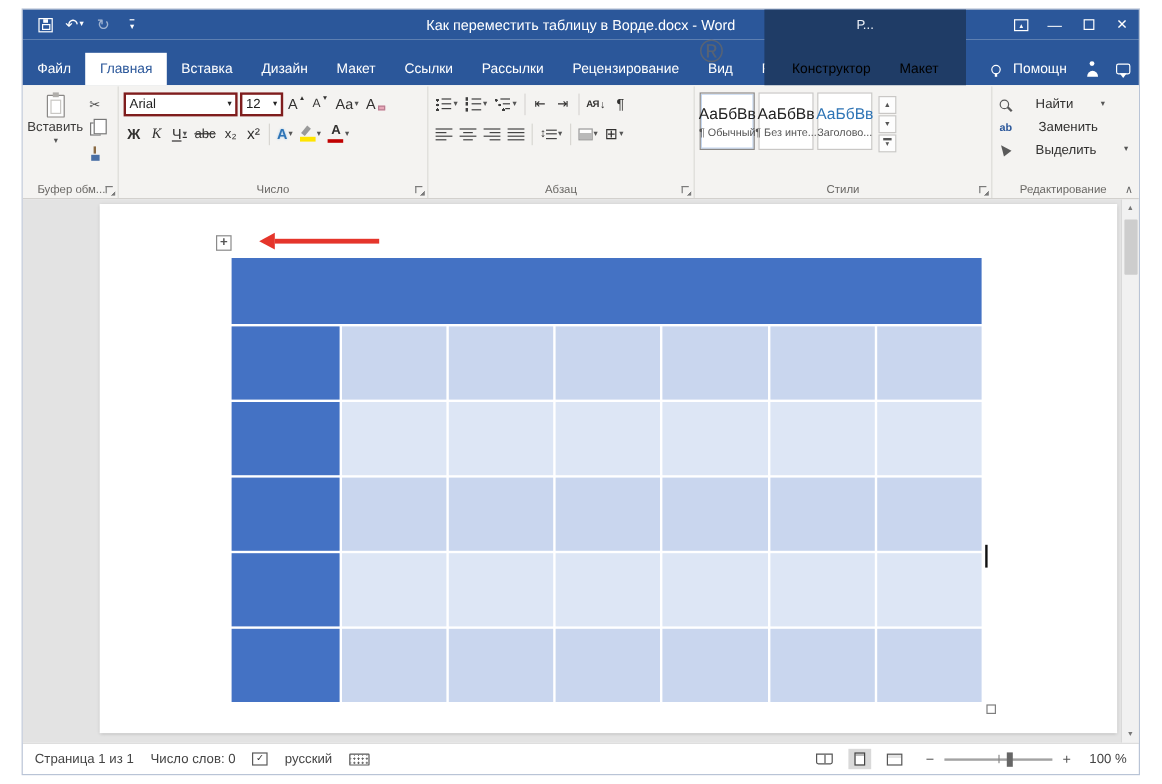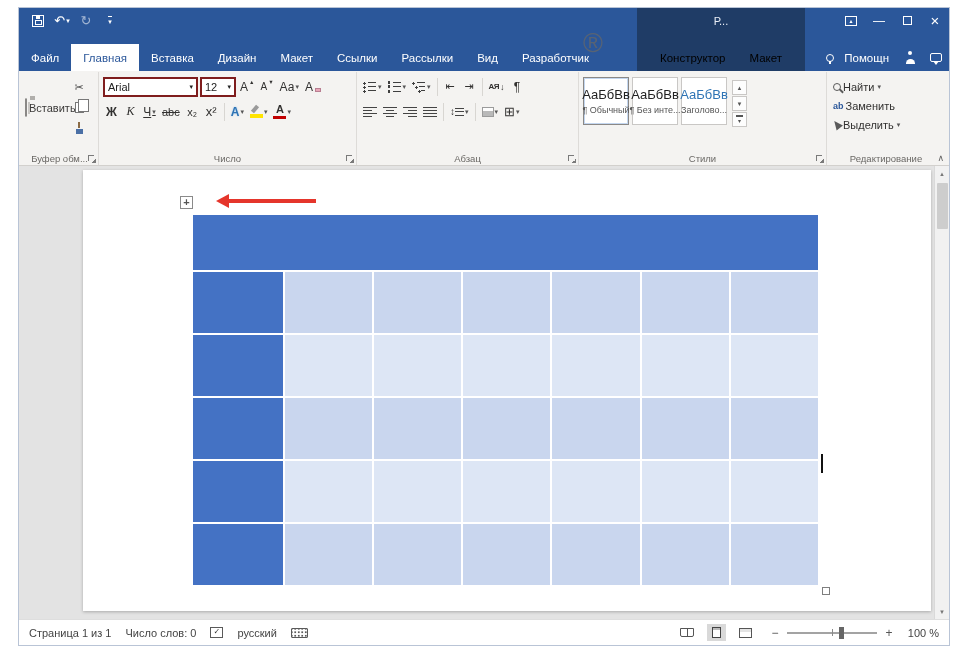--- a/index.html
+++ b/index.html
@@ -47,21 +47,21 @@
   .launcher{position:absolute;right:2px;bottom:2px;width:8px;height:8px}
   .launcher::before{content:"";position:absolute;top:0;left:0;width:5px;height:5px;border-top:1px solid #7a7a7a;border-left:1px solid #7a7a7a}
   .launcher::after{content:"";position:absolute;bottom:0;right:0;width:4px;height:4px;background:linear-gradient(135deg,transparent 50%,#7a7a7a 50%)}
   .rrow{display:flex;align-items:center;gap:2px;height:25px}
   .sbtn{height:21px;min-width:17px;padding:0 2px;display:flex;align-items:end;justify-content:center;align-items:center;font-size:12px;color:#323130}
   .sbtn .car{color:#555}
   .vsep{width:1px;height:18px;background:#d8d6d2;margin:0 2px}
   
   .g-clip{width:78px}
   .clip-body{display:flex;gap:3px;margin-top:2px}
-  .paste-btn{width:42px;display:flex;align-items:center;gap:2px;font-size:11px;padding-top:3px}
+  .paste-btn{width:42px;display:flex;flex-direction:column;align-items:center;gap:2px;font-size:11px;padding-top:3px}
   .ico-clipboard{width:15px;height:19px;border:1px solid #8a8886;background:#fdfdfd;position:relative;border-radius:1px}
   .ico-clipboard::before{content:"";position:absolute;top:-3px;left:4px;width:5px;height:4px;background:#b0aeab}
   .ico-clipboard::after{content:"";position:absolute;top:3px;left:2px;right:2px;bottom:2px;background:#fff;border:1px solid #c9c7c4}
   .mini-col{display:flex;flex-direction:column;gap:3px;padding-top:3px}
   .mbtn{width:18px;height:17px;display:flex;align-items:center;justify-content:center;font-size:11px;color:#4a4a4a}
   .ico-copy{width:9px;height:11px;border:1px solid #777;background:#fff;position:relative}
   .ico-copy::before{content:"";position:absolute;left:2px;top:-4px;width:9px;height:11px;border:1px solid #777;background:#fff}
   .ico-painter{width:7px;height:12px;position:relative}
   .ico-painter::before{content:"";position:absolute;top:0;left:2.5px;width:2px;height:6px;background:#8a6a44}
   .ico-painter::after{content:"";position:absolute;bottom:0;left:0;width:7px;height:5px;background:#4a6fa5}
@@ -104,21 +104,21 @@
   .card .prev{font-size:13px;color:#222}
   .card .prev.head{color:#2e74b5}
   .card .nm{font-size:9px;color:#555;white-space:nowrap}
   .gal-col{display:flex;flex-direction:column;gap:1px;margin-left:2px;margin-top:3px}
   .gal-btn{width:15px;height:15px;border:1px solid #c9c7c5;background:#fdfdfd;display:flex;align-items:center;justify-content:center;font-size:6px;color:#555}
   .gal-btn.more{border-top-width:1px}
   .gal-btn.more .bar{width:7px;height:1.4px;background:#555;margin-bottom:1px}
   .gal-more-inner{display:flex;flex-direction:column;align-items:center;line-height:1}
   
   .g-edit{width:118px;border-right:none}
-  .erow{display:flex;align-items:center;gap:2px;height:19px;font-size:11px;color:#323130;padding-left:2px}
+  .erow{display:flex;align-items:center;gap:22px;height:19px;font-size:11px;color:#323130;padding-left:2px}
   .mag{width:8px;height:8px;border:1.5px solid #5a5a5a;border-radius:50%;position:relative;flex:none}
   .mag::after{content:"";position:absolute;width:5px;height:1.5px;background:#5a5a5a;transform:rotate(45deg);right:-4px;bottom:-2px}
   .ab-ic{font-size:9px;color:#2b579a;font-weight:bold;flex:none}
   .sel-ic{width:0;height:0;border-left:4px solid transparent;border-right:4px solid transparent;border-bottom:9px solid #5a5a5a;transform:rotate(-38deg);flex:none}
   .collapse-btn{position:absolute;right:5px;bottom:2px;font-size:9px;color:#666}
   
   .docarea{flex:1;background:#e3e3e3;position:relative;overflow:hidden}
   .page{position:absolute;left:64px;top:4px;width:848px;height:441px;background:#fff;box-shadow:0 1px 3px rgba(0,0,0,.25)}
   .dtable{position:absolute;left:110px;top:45px;width:625px;height:370px;display:grid;gap:2px;background:#fff}
   .move-handle{position:absolute;left:97px;top:26px;width:13px;height:13px;border:1px solid #8a8a8a;background:#fff;display:flex;align-items:center;justify-content:center;font-size:11px;font-weight:bold;color:#555;line-height:1}
@@ -166,20 +166,21 @@
             <span>↶</span>
             <span class="car">▾</span>
           </div>
         <div class="qbtn dim">
             <span>↻</span>
           </div>
         <div class="qbtn">
             <span class="overline">▾</span>
           </div>
       </div>
+      <div class="win-title">Как переместить таблицу в Ворде.docx - Word</div>
       <div class="wcontrols">
         <div class="wbtn">
             <span class="ico-ropt">▴</span>
           </div>
         <div class="wbtn">
             <span>—</span>
           </div>
         <div class="wbtn">
             <span class="ico-max"></span>
           </div>
@@ -190,20 +191,21 @@
     </div>
 
     <div class="tabrow">
       <div class="tab">Файл</div>
       <div class="tab active">Главная</div>
       <div class="tab">Вставка</div>
       <div class="tab">Дизайн</div>
       <div class="tab">Макет</div>
       <div class="tab">Ссылки</div>
       <div class="tab">Рассылки</div>
+      <div class="tab">Рецензирование</div>
       <div class="tab">Вид</div>
       <div class="tab">Разработчик</div>
       <div class="spacer"></div>
       <div class="tellme">
         <span class="bulb"></span>
         <span>Помощн</span>
       </div>
       <div class="tr-icon">
           <span class="ico-person"></span>
         </div>

